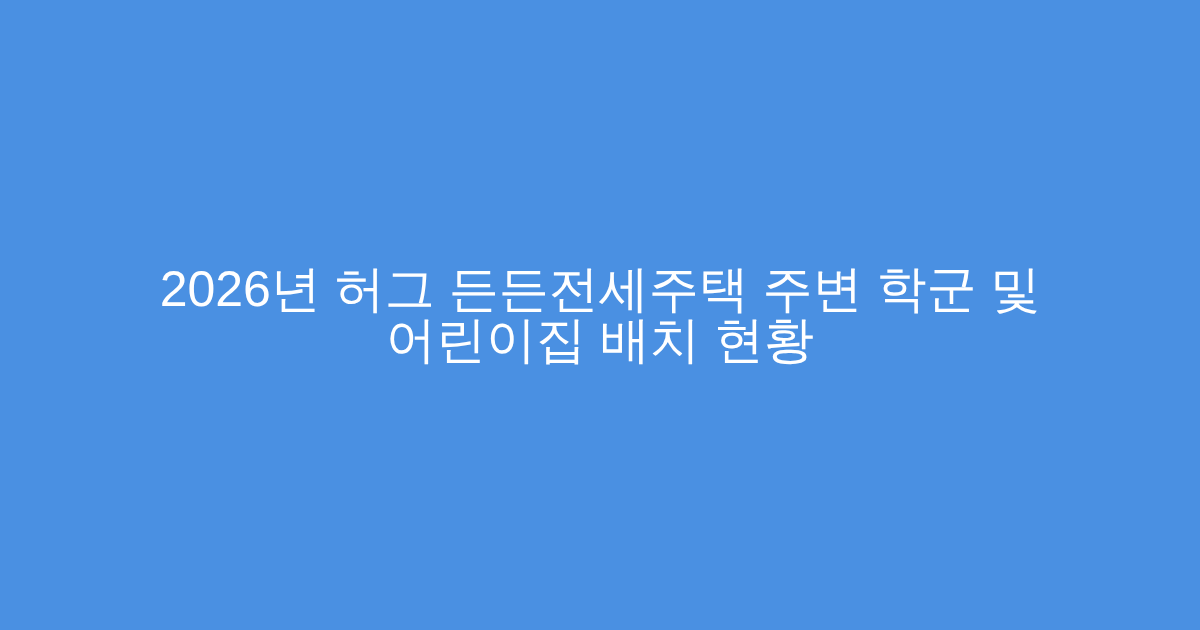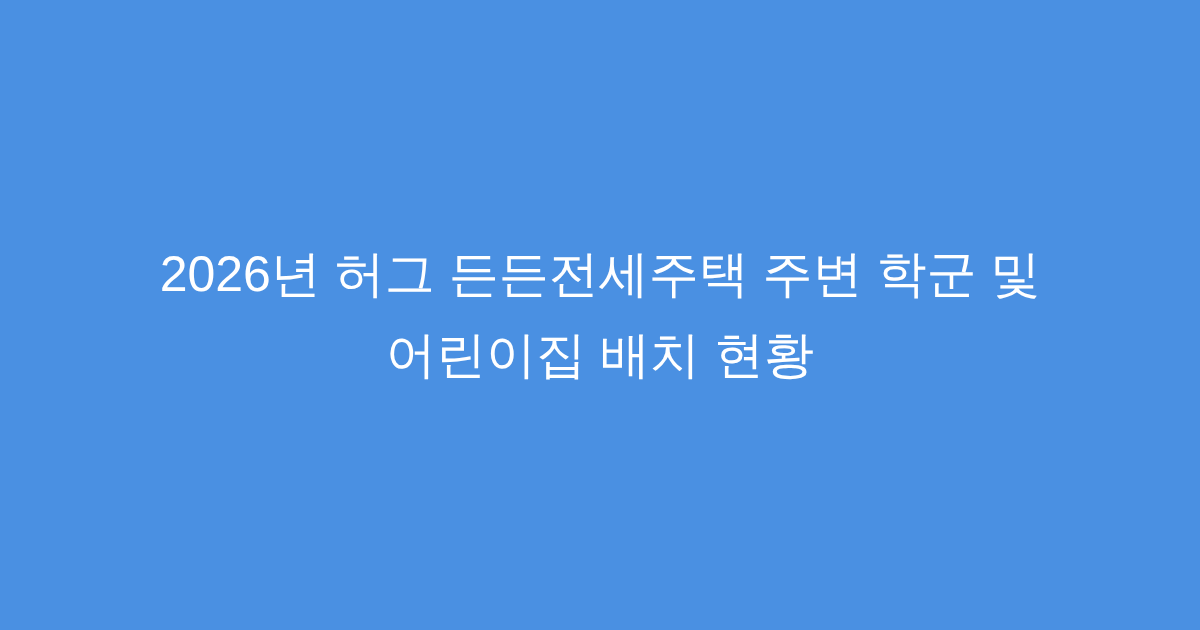--- a/index.html
+++ b/index.html
@@ -39,21 +39,21 @@
 
   
   .og-card__title {
     margin: 0;
     width: 100%;
     text-align: center;
     color: #ffffff;
     font-family: "Liberation Sans", "DejaVu Sans", sans-serif;
     font-size: 50px;
     font-weight: 400;
-    line-height: 81px;
+    line-height: 51px;
     letter-spacing: 0;
     word-break: keep-all;
     overflow-wrap: break-word;
     text-rendering: geometricPrecision;
   }
 </style>
 </head>
 <body>
 
 <div class="og-card" style="background-color: rgb(74, 144, 226); color: rgb(255, 255, 255);">

